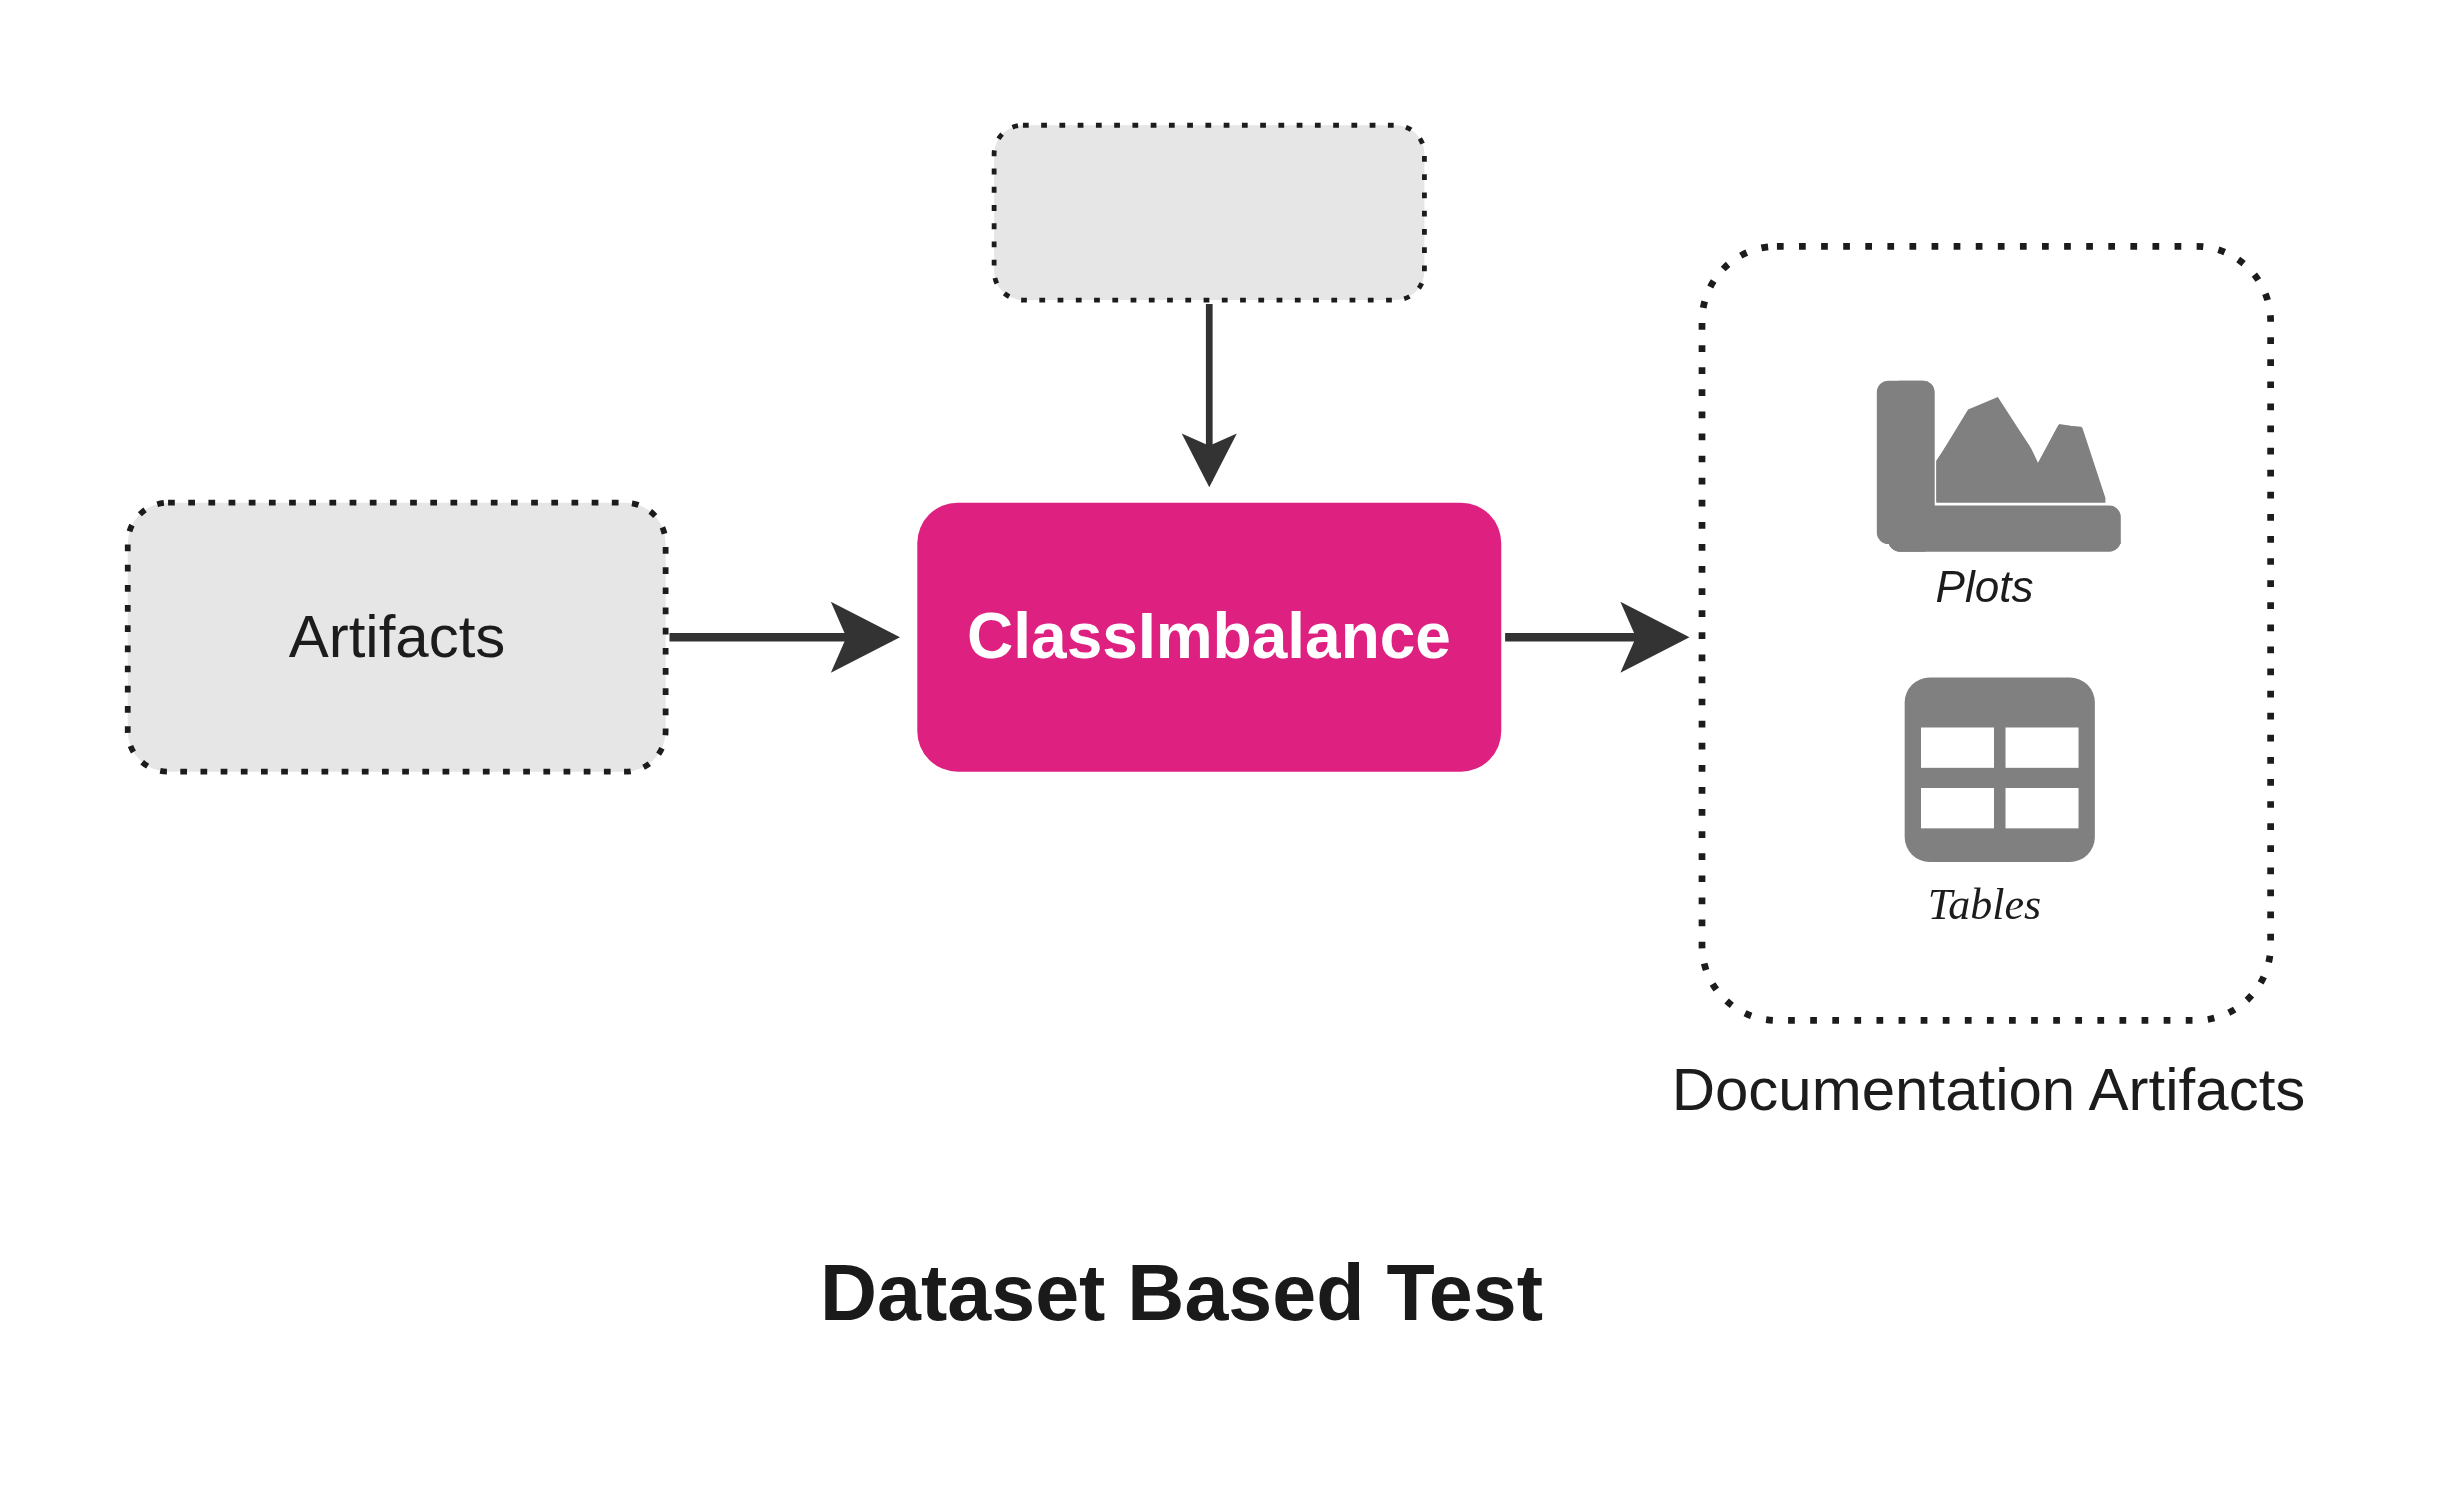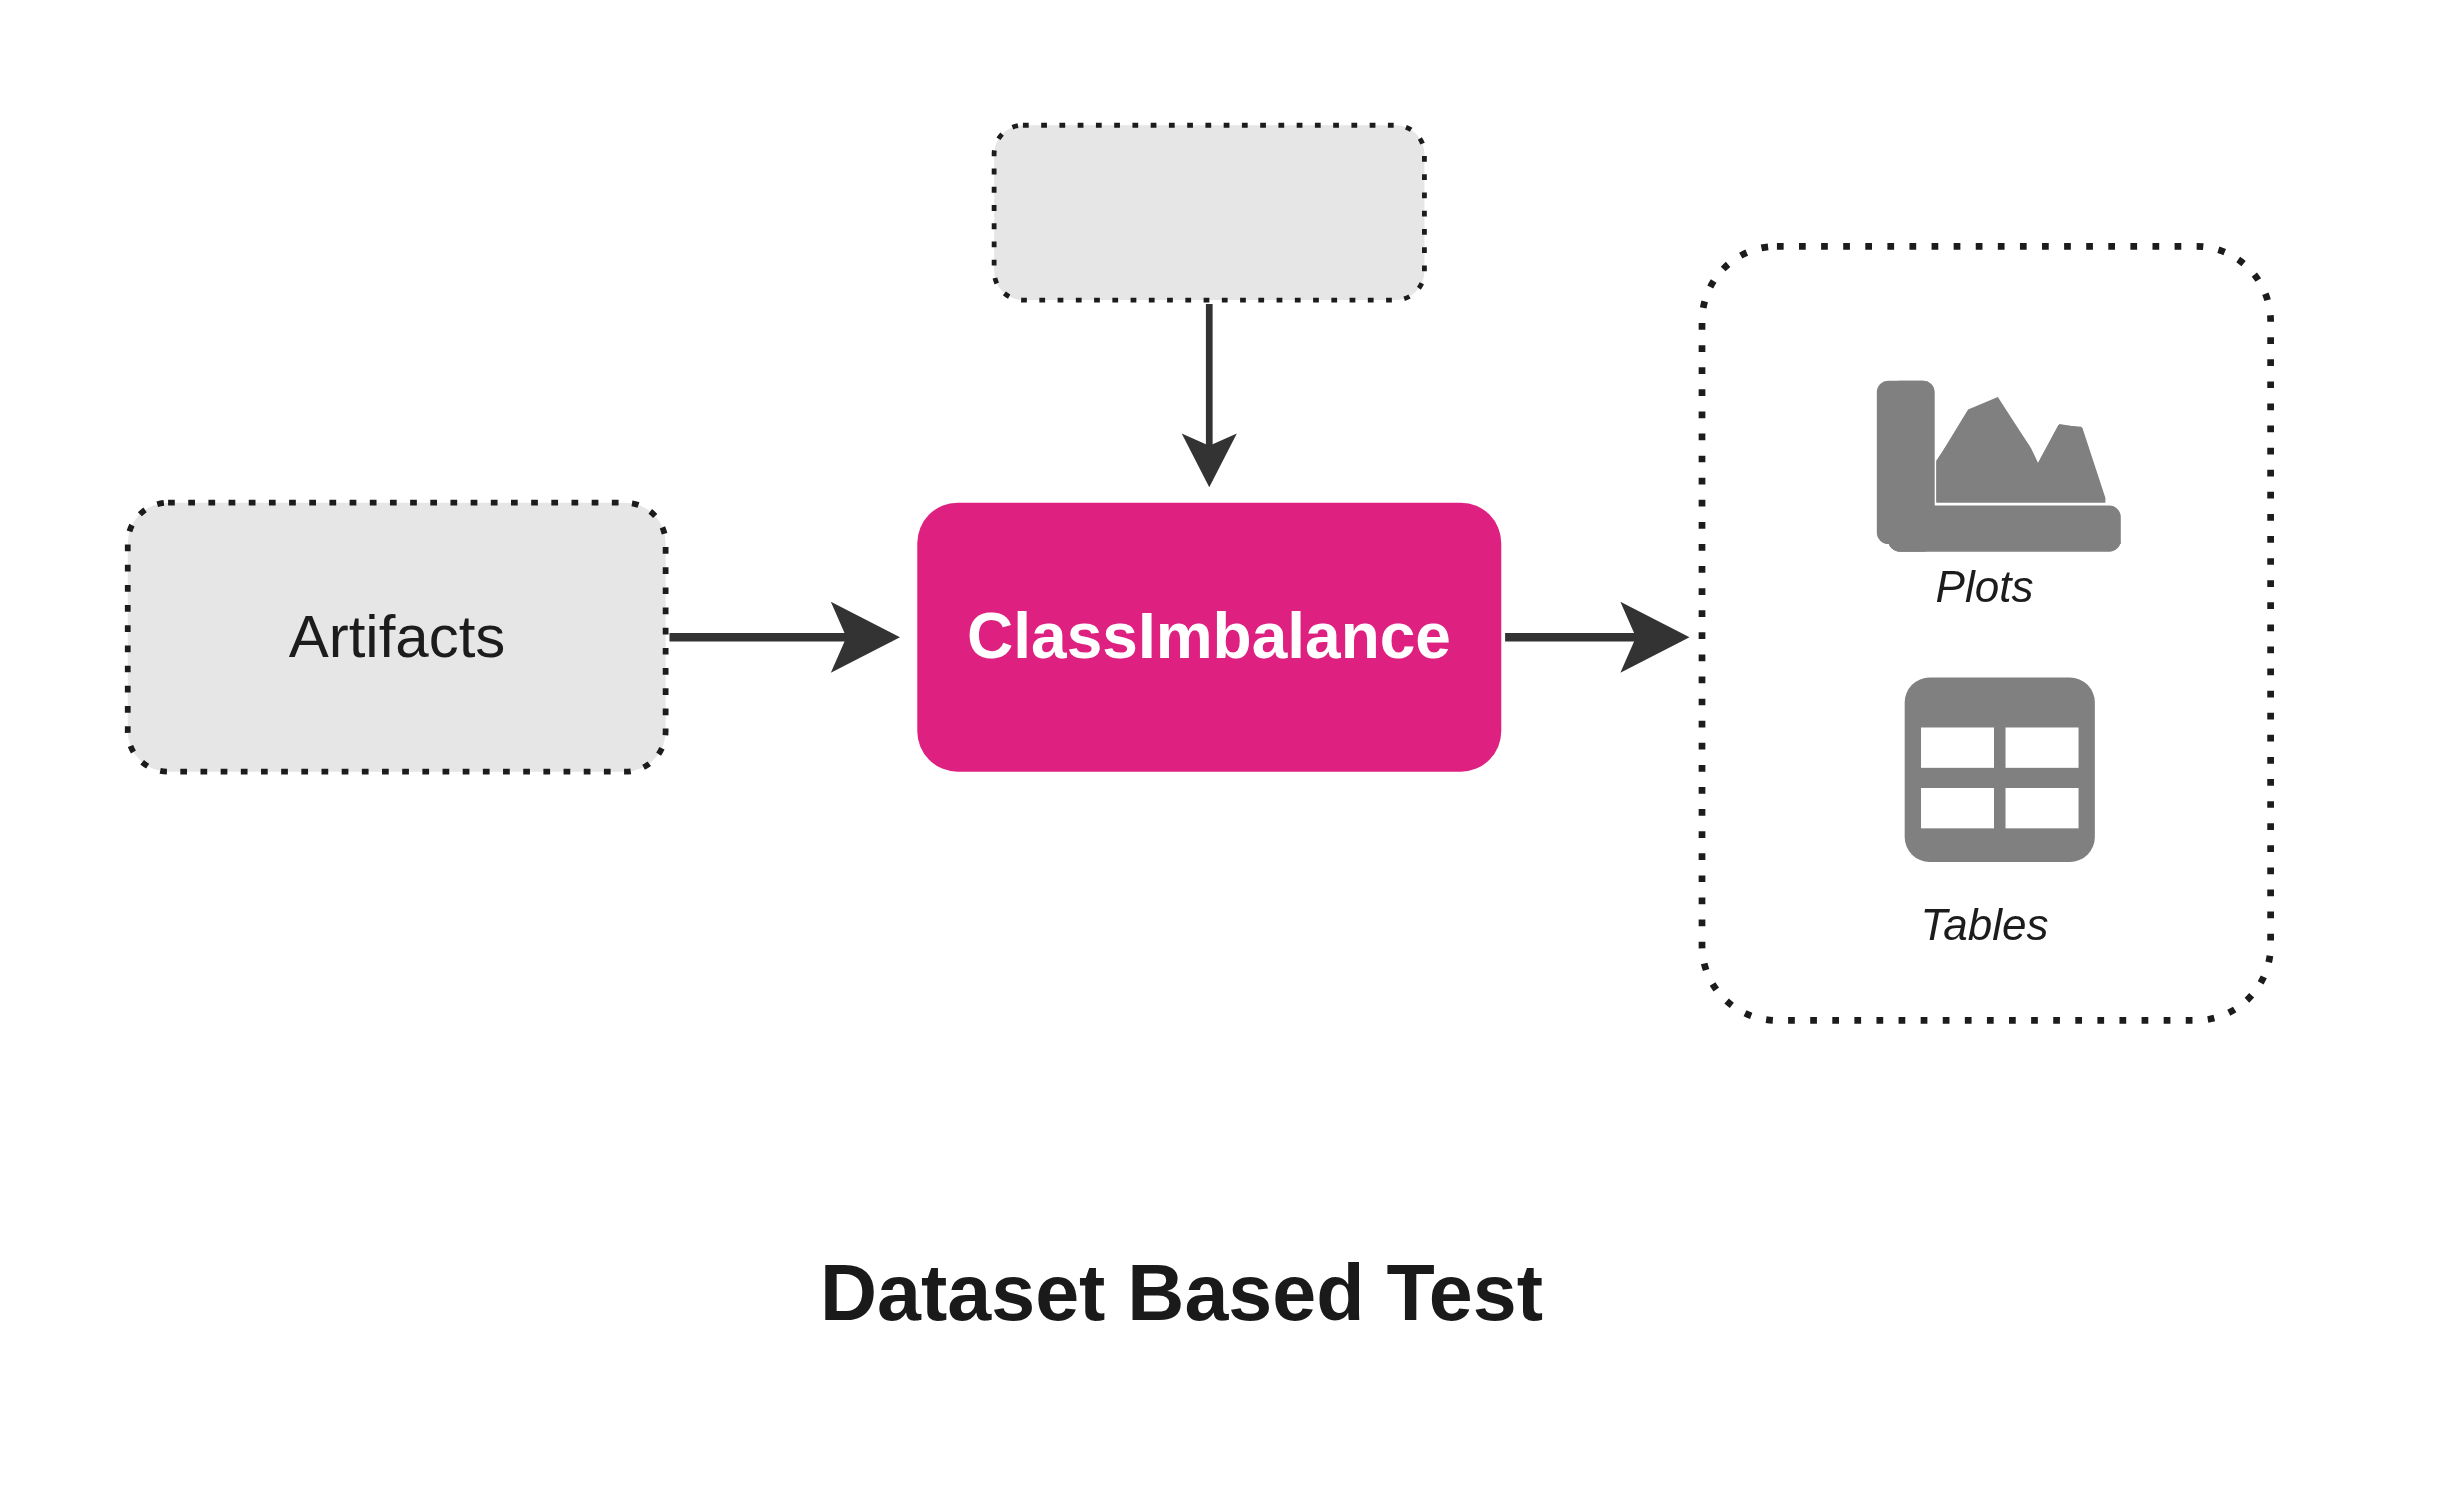--- a/index.html
+++ b/index.html
@@ -74,21 +74,22 @@
     color: #1c1c1c;
     white-space: nowrap;
   }
   .cap-plots {
     left: 1783px;
     top: 562px;
     text-align: center;
   }
   .cap-tables {
     left: 1783px;
-    top: 900px;
+    top: 879px;
+    font-family: Liberation Serif, serif;
   }
   .panel-caption {
     position: absolute;
     left: 1556px;
     top: 1055px;
     width: 865px;
     text-align: center;
     font-size: 60px;
     color: #1c1c1c;
     white-space: nowrap;
@@ -151,17 +152,18 @@
 
   <div class="node-label lbl-vmdataset">Artifacts</div>
 
   <div class="node-label lbl-classimbalance">ClassImbalance</div>
 
 
   <div class="artifact-caption cap-plots">Plots</div>
 
   <div class="artifact-caption cap-tables">Tables</div>
 
+  <div class="panel-caption">Documentation Artifacts</div>
 
   <div class="diagram-title">Dataset Based Test</div>
 
 </div>
 
 
 </body></html>

